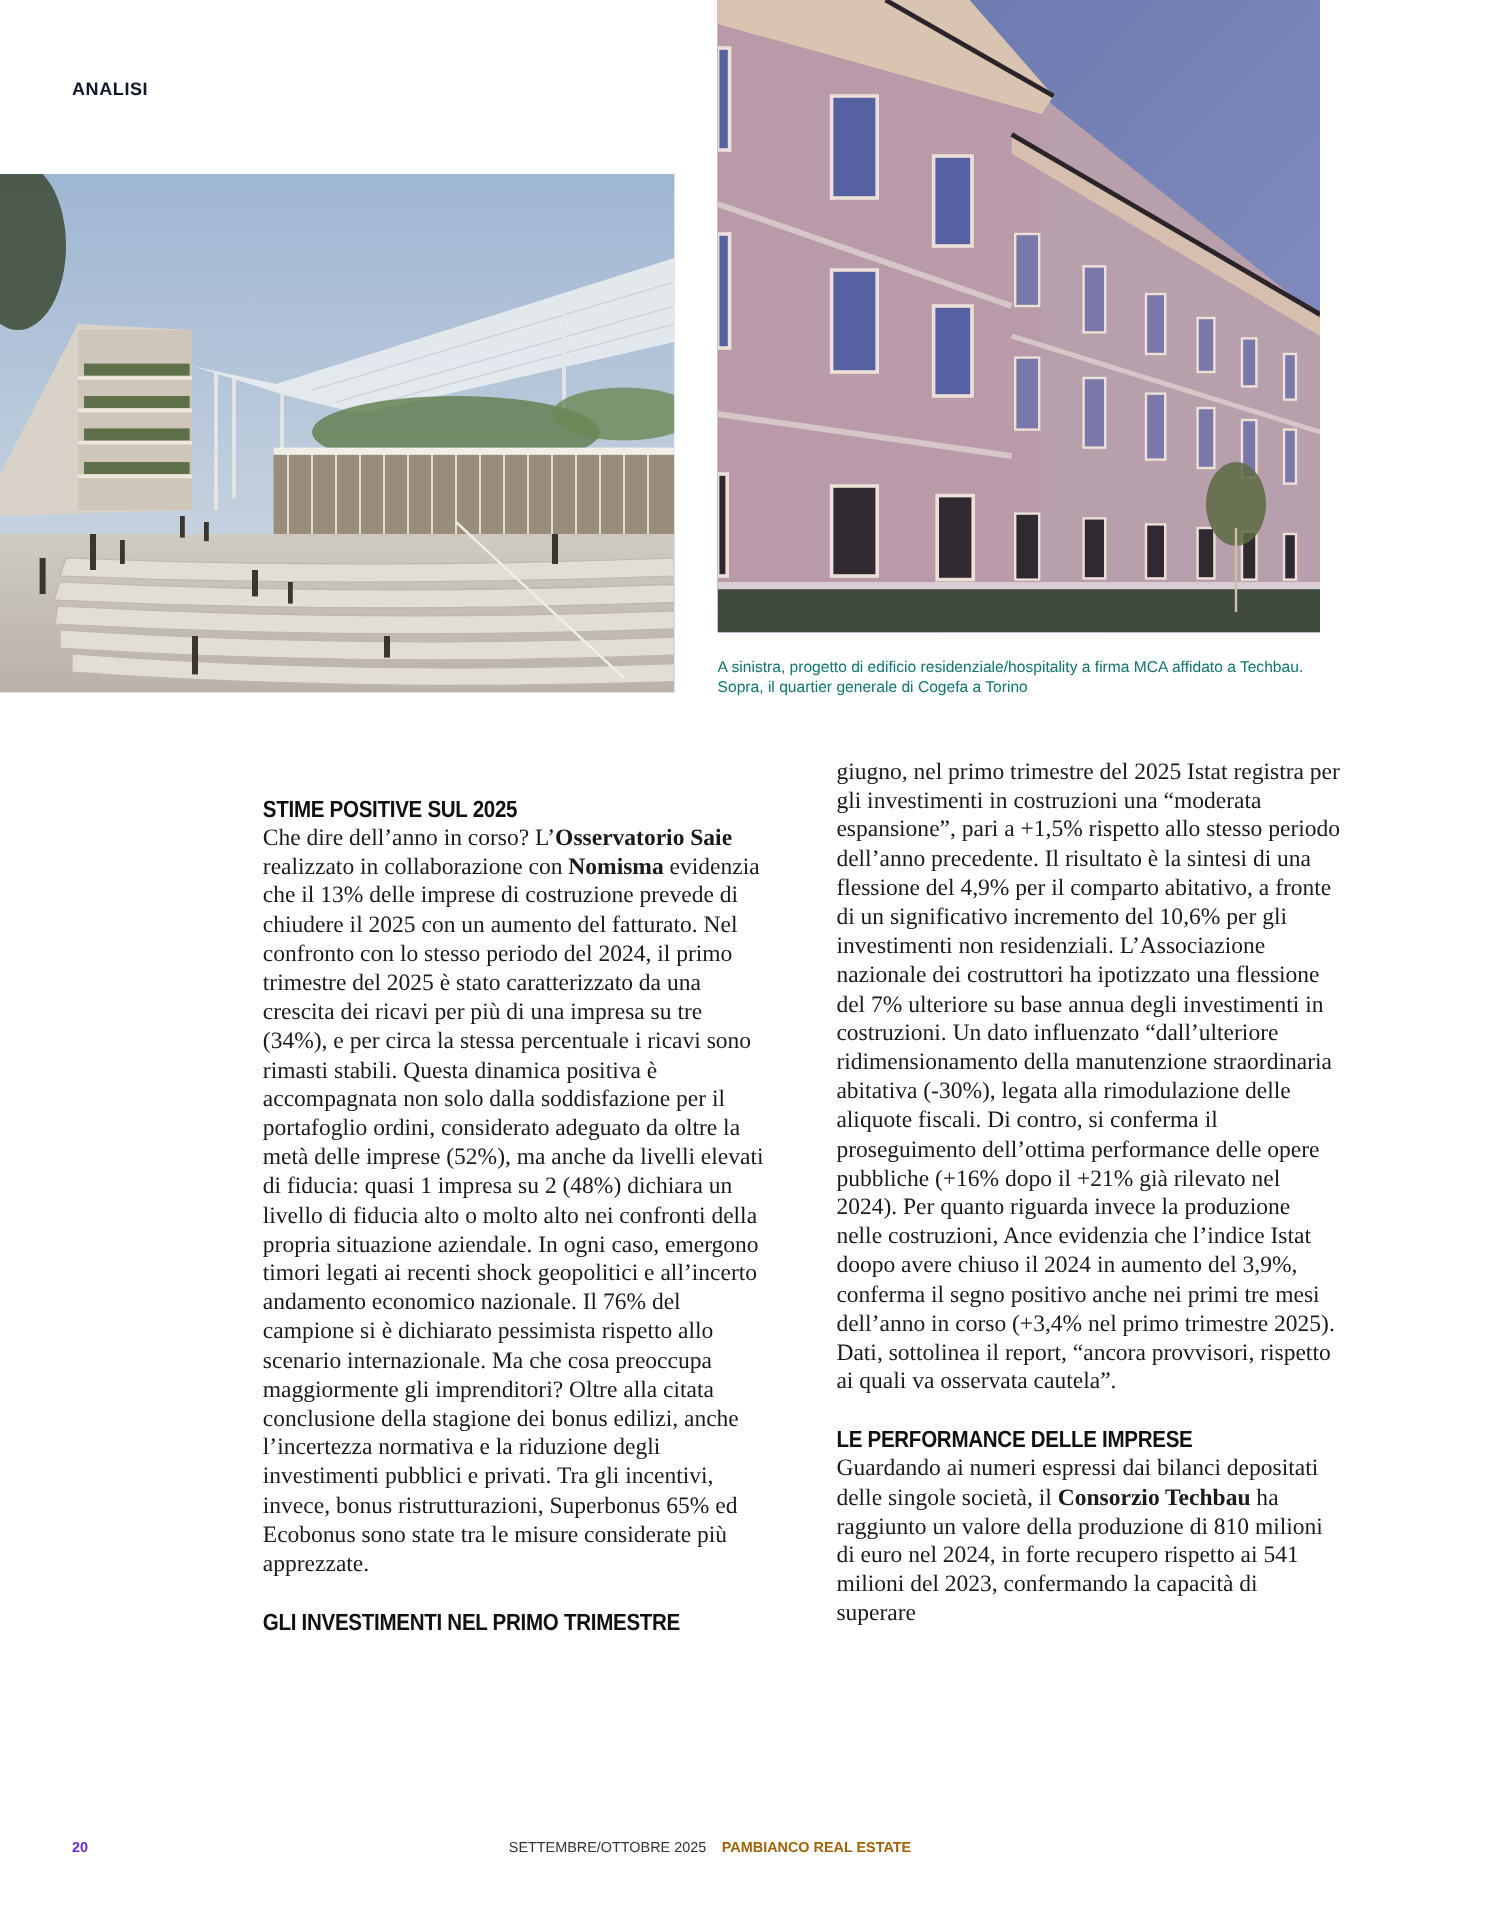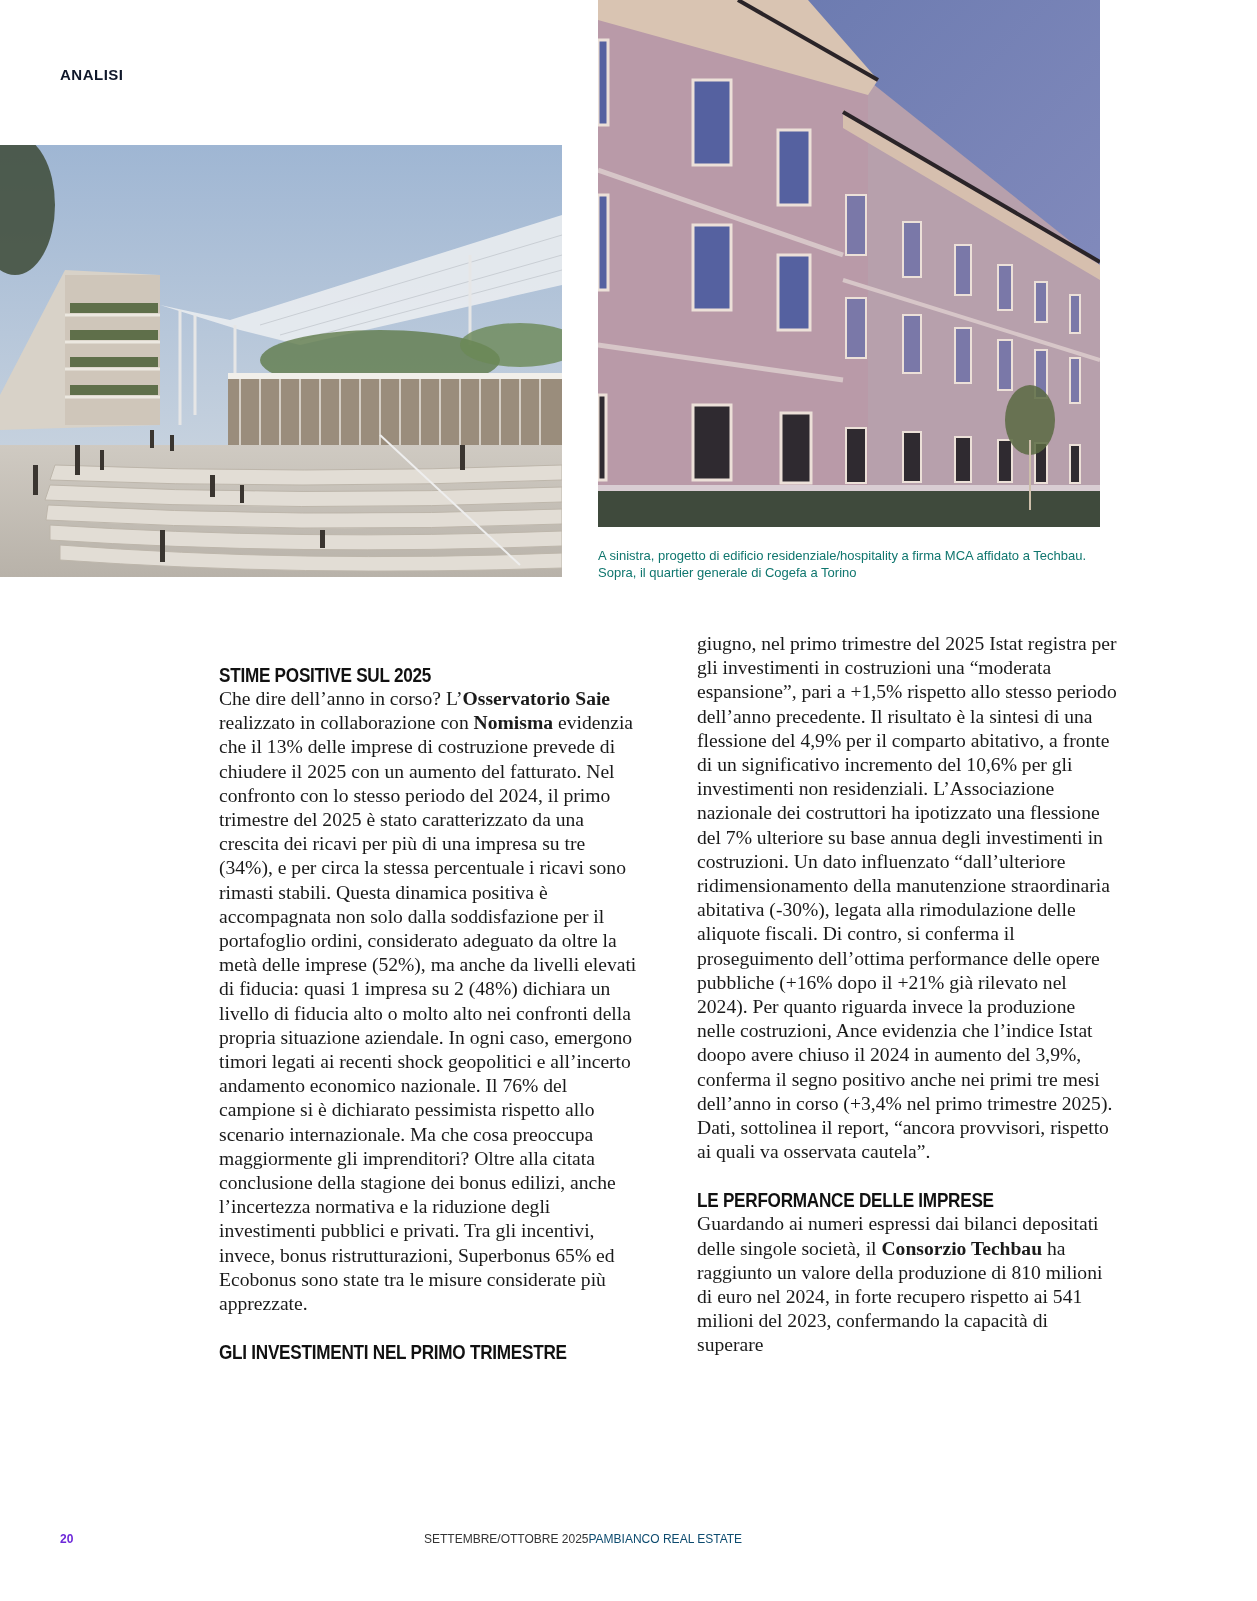--- a/index.html
+++ b/index.html
@@ -15,21 +15,21 @@
   .col { position: absolute; width: 420px; font-size: 19.6px; line-height: 24.2px; color: #1a1a1a; }
   #col-left { left: 195px; top: 663px; margin-left: 24px; }
   #col-right { left: 697px; top: 632px; }
   .heading { font-family: "Liberation Sans", sans-serif; font-weight: bold; font-size: 19.5px; line-height: 24px; color: #111; letter-spacing: -0.3px; transform: scaleX(0.88); transform-origin: left; white-space: nowrap; }
   .para { margin: 0; }
   .gap { height: 24px; }
   b { font-weight: bold; }
 
   .footer-page { position: absolute; left: 60px; top: 1532px; font-family: "Liberation Sans", sans-serif; font-weight: bold; font-size: 12px; color: #6d28d9; }
   .footer-right { position: absolute; left: 424px; top: 1532px; font-family: "Liberation Sans", sans-serif; font-size: 12px; color: #333; white-space: nowrap; }
-  .footer-right .brand { font-weight: normal; color: #0c4a6e; margin-left: 0; }
+  .footer-right .brand { font-weight: bold; color: #a16207; margin-left: 13px; }
 </style>
 </head>
 <body>
 
 <div class="section-tag">ANALISI</div>
 
 <div class="photo" id="photo-left" title="Rendering di edificio residenziale/hospitality con piazza e gradinata">
   <svg width="562" height="432" viewBox="0 0 562 432">
     <defs>
       <linearGradient id="sky1" x1="0" y1="0" x2="0" y2="1">

